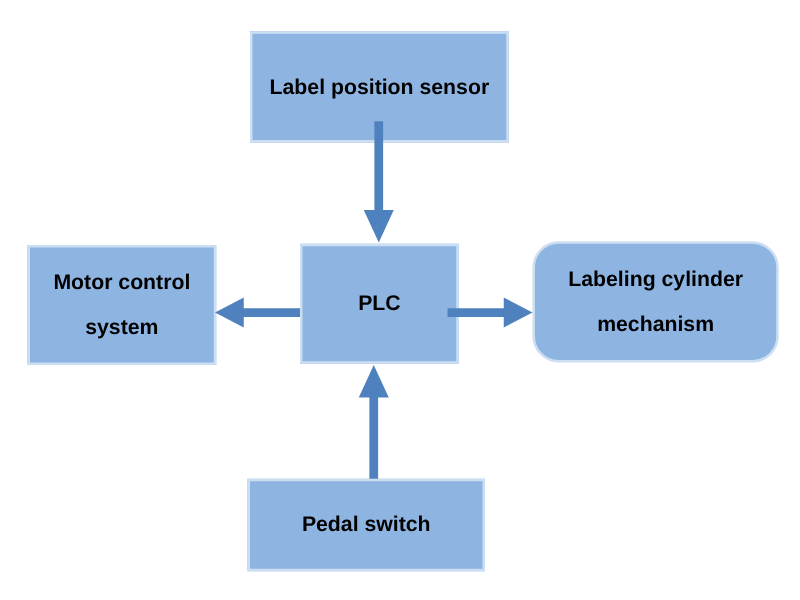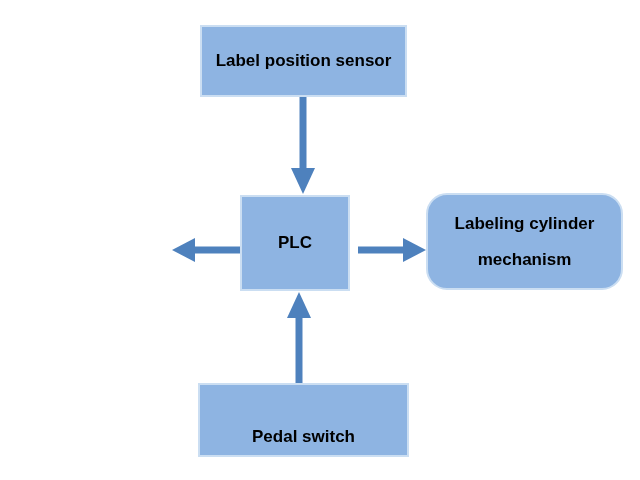--- a/index.html
+++ b/index.html
@@ -30,44 +30,47 @@
     display: flex;
     align-items: center;
     justify-content: center;
     text-align: center;
     font-weight: bold;
     font-size: 17px;
     line-height: 36px;
     color: var(--text);
   }
   .node .label { display: block; }
-  #node-sensor   { left: 200px; top: 25px;  width: 207px; height: 72px; }
+  #node-sensor   { left: 200px; top: 25px;  width: 207px; height: 89px; }
   #node-motor    { left: 22px;  top: 196px; width: 151px; height: 96px; }
-  #node-plc      { left: 240px; top: 195px; width: 110px; height: 96px; }
+  #node-plc      { left: 240px; top: 195px; width: 127px; height: 96px; }
   #node-cylinder { left: 426px; top: 193px; width: 197px; height: 97px; border-radius: 21px; }
-  #node-pedal    { left: 198px; top: 383px; width: 211px; height: 74px; align-items: flex-end; }
+  #node-pedal    { left: 198px; top: 383px; width: 190px; height: 74px; }
   svg.arrows {
     position: absolute;
     left: 0; top: 0;
     width: 640px;
     height: 480px;
     pointer-events: none;
   }
   svg.arrows line { stroke: var(--arrow); stroke-width: 7px; }
   svg.arrows polygon { fill: var(--arrow); }
 </style>
 </head>
 <body>
 
 <div class="stage">
 
   <div class="node" id="node-sensor">
     <span class="label">Label position sensor</span>
   </div>
 
+  <div class="node" id="node-motor">
+    <span class="label">Motor control system</span>
+  </div>
 
   <div class="node" id="node-plc">
     <span class="label">PLC</span>
   </div>
 
   <div class="node" id="node-cylinder">
     <span class="label">Labeling cylinder mechanism</span>
   </div>
 
   <div class="node" id="node-pedal">

